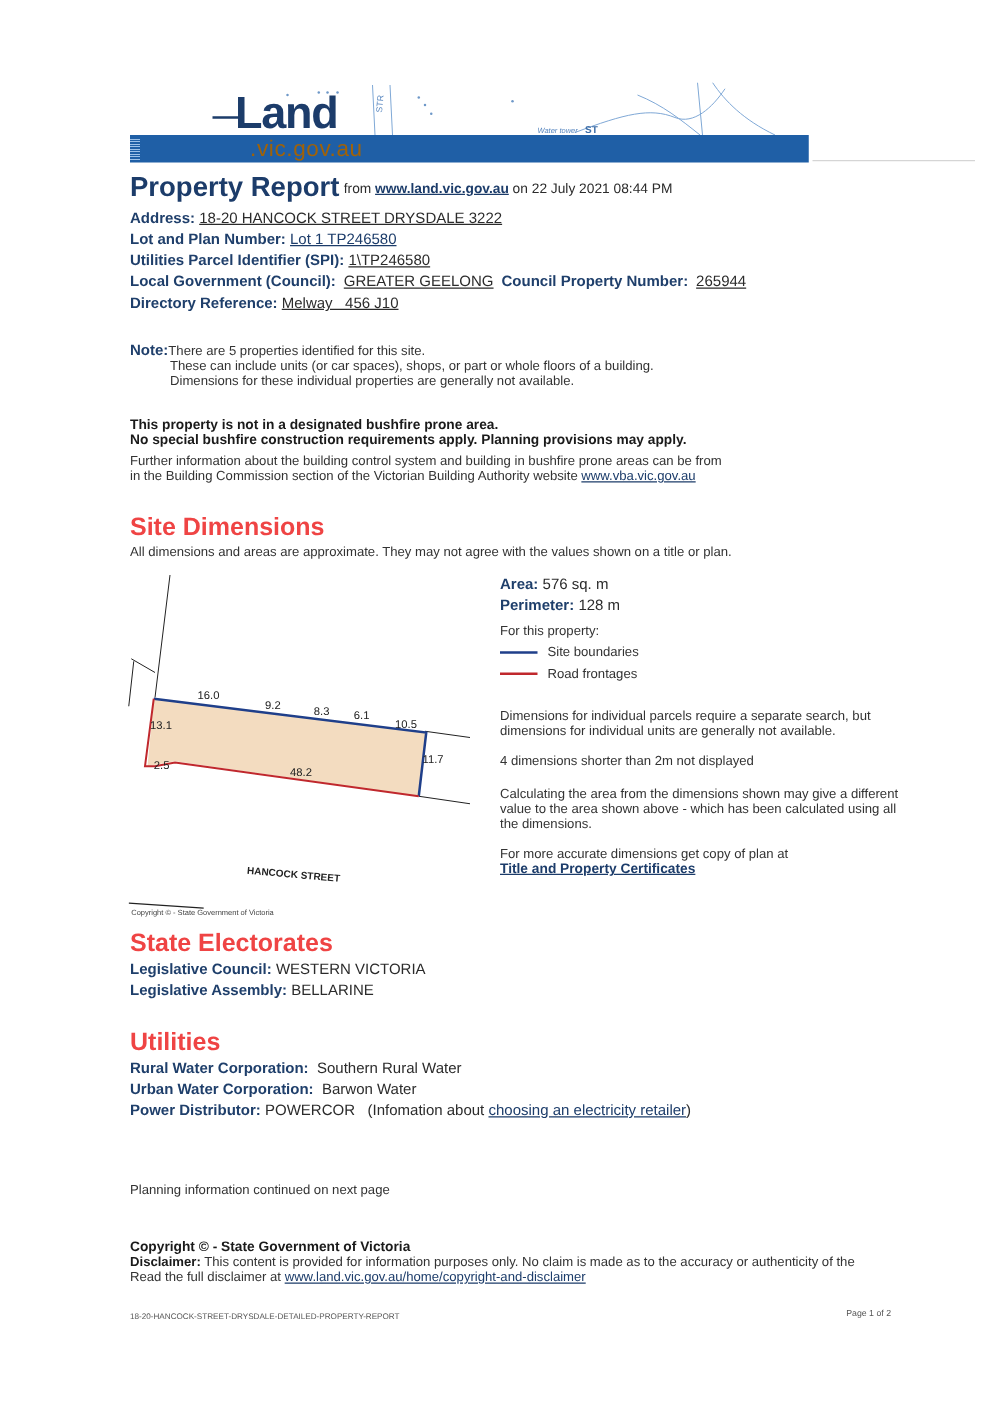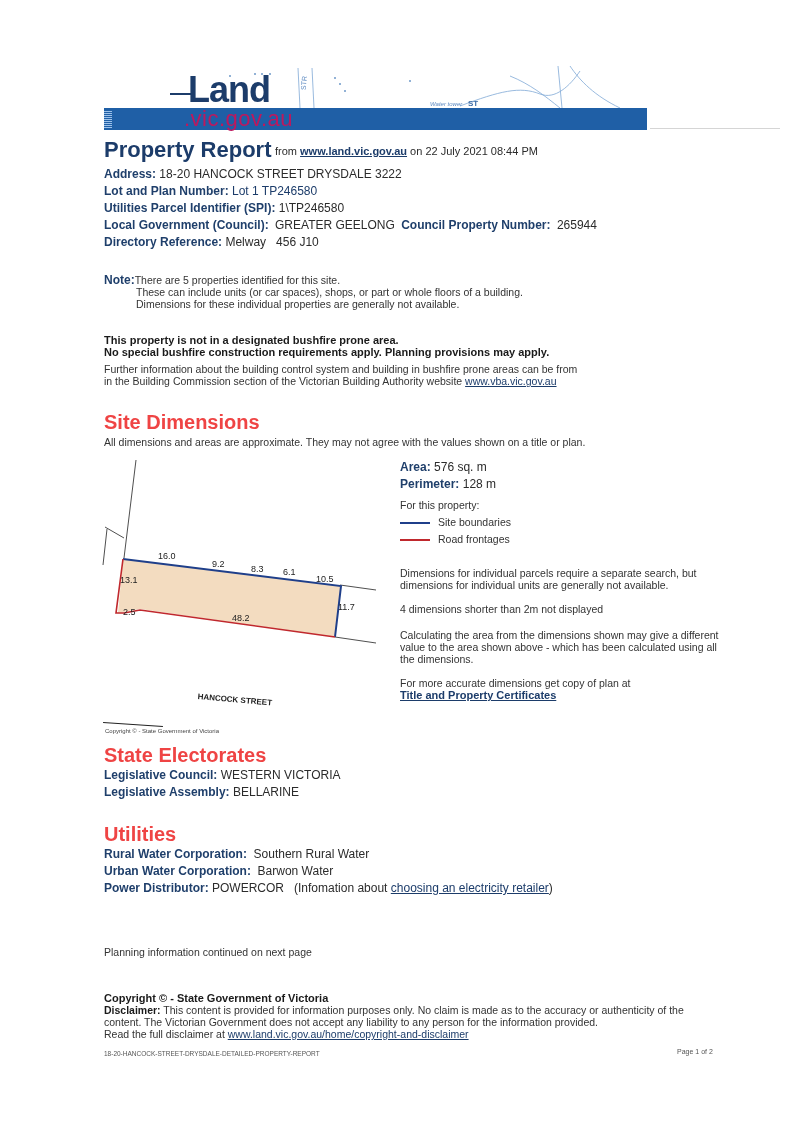--- a/index.html
+++ b/index.html
@@ -8,28 +8,28 @@
     font-family: "Liberation Sans", sans-serif; color: #2b2b2b;
   }
   .abs { position: absolute; }
   .lbl { font-weight: bold; color: #1f3f6b; }
   #map-bg { left: 200px; top: 66px; width: 450px; height: 42px; }
   #band { left: 104px; top: 108px; width: 543px; height: 22px; background: #1f5fa6; }
   #band-stripes { left: 104px; top: 110px; width: 8px; height: 18px;
     background: repeating-linear-gradient(#1f5fa6 0 1px, #9cc0e8 1px 2px); }
   #logo-land { left: 188px; top: 68px; font-size: 36px; font-weight: bold; color: #1c3c6a; letter-spacing: -1px; line-height: 44px; }
   #logo-dash { left: 170px; top: 93px; width: 22px; height: 2px; background: #1c3c6a; }
-  #logo-domain { left: 184px; top: 108px; font-size: 22px; color: #be185d; line-height: 22px; letter-spacing: 0.5px; }
+  #logo-domain { left: 200px; top: 108px; font-size: 18px; color: #a16207; line-height: 22px; letter-spacing: 0.5px; }
   #hr-right { left: 650px; top: 128px; width: 130px; height: 1px; background: #d5d5d5; }
   
   #title { left: 104px; top: 137px; font-size: 22px; font-weight: bold; color: #1c3c6a; }
   #subtitle { left: 275px; top: 145px; font-size: 11px; color: #2b2b2b; }
   #subtitle a { color: #1c3c6a; font-weight: bold; text-decoration: underline; text-align: right; }
   .row { font-size: 12px; line-height: 17px; white-space: nowrap; }
-  .row .v { color: #2b2b2b; }
+  .row .v { color: #2b2b2b; text-decoration: underline; }
   .small { font-size: 10.5px; line-height: 12px; color: #333; }
   .link { color: #1c3c6a; text-decoration: underline; }
   h2 { margin: 0; font-size: 20px; font-weight: bold; color: #ef4444; }
   
   #diagram { left: 100px; top: 455px; width: 290px; height: 200px; }
   .legend-line { display: inline-block; width: 30px; height: 2px; vertical-align: middle; margin-right: 8px; }
 </style>
 </head>
 <body>
 
@@ -171,17 +171,16 @@
   <div class="row"><span class="lbl">Rural Water Corporation:</span>&nbsp; <span>Southern Rural Water</span></div>
   <div class="row"><span class="lbl">Urban Water Corporation:</span>&nbsp; <span>Barwon Water</span></div>
   <div class="row"><span class="lbl">Power Distributor:</span> <span>POWERCOR</span>&nbsp;&nbsp; <span>(Infomation about</span> <span class="link">choosing an electricity retailer</span><span>)</span></div>
 </div>
 
 <div class="abs small" style="left:104px; top:946px;">Planning information continued on next page</div>
 
 <div class="abs" style="left:104px; top:992px; width:620px;">
   <div style="font-size:11px; font-weight:bold; color:#1a1a1a; line-height:12px">Copyright © - State Government of Victoria</div>
   <div class="small"><span style="font-weight:bold; color:#1a1a1a">Disclaimer:</span> <span>This content is provided for information purposes only. No claim is made as to the accuracy or authenticity of the</span></div>
-  <div class="small">content. The Victorian Government does not accept any liability to any person for the information provided.</div>
   <div class="small"><span>Read the full disclaimer at</span> <span class="link">www.land.vic.gov.au/home/copyright-and-disclaimer</span></div>
 </div>
 <div class="abs" style="left:104px; top:1050px; font-size:6.5px; color:#555;">18-20-HANCOCK-STREET-DRYSDALE-DETAILED-PROPERTY-REPORT</div>
 <div class="abs" style="left:677px; top:1048px; font-size:7px; color:#555;">Page 1 of 2</div>
 
 </body></html>

